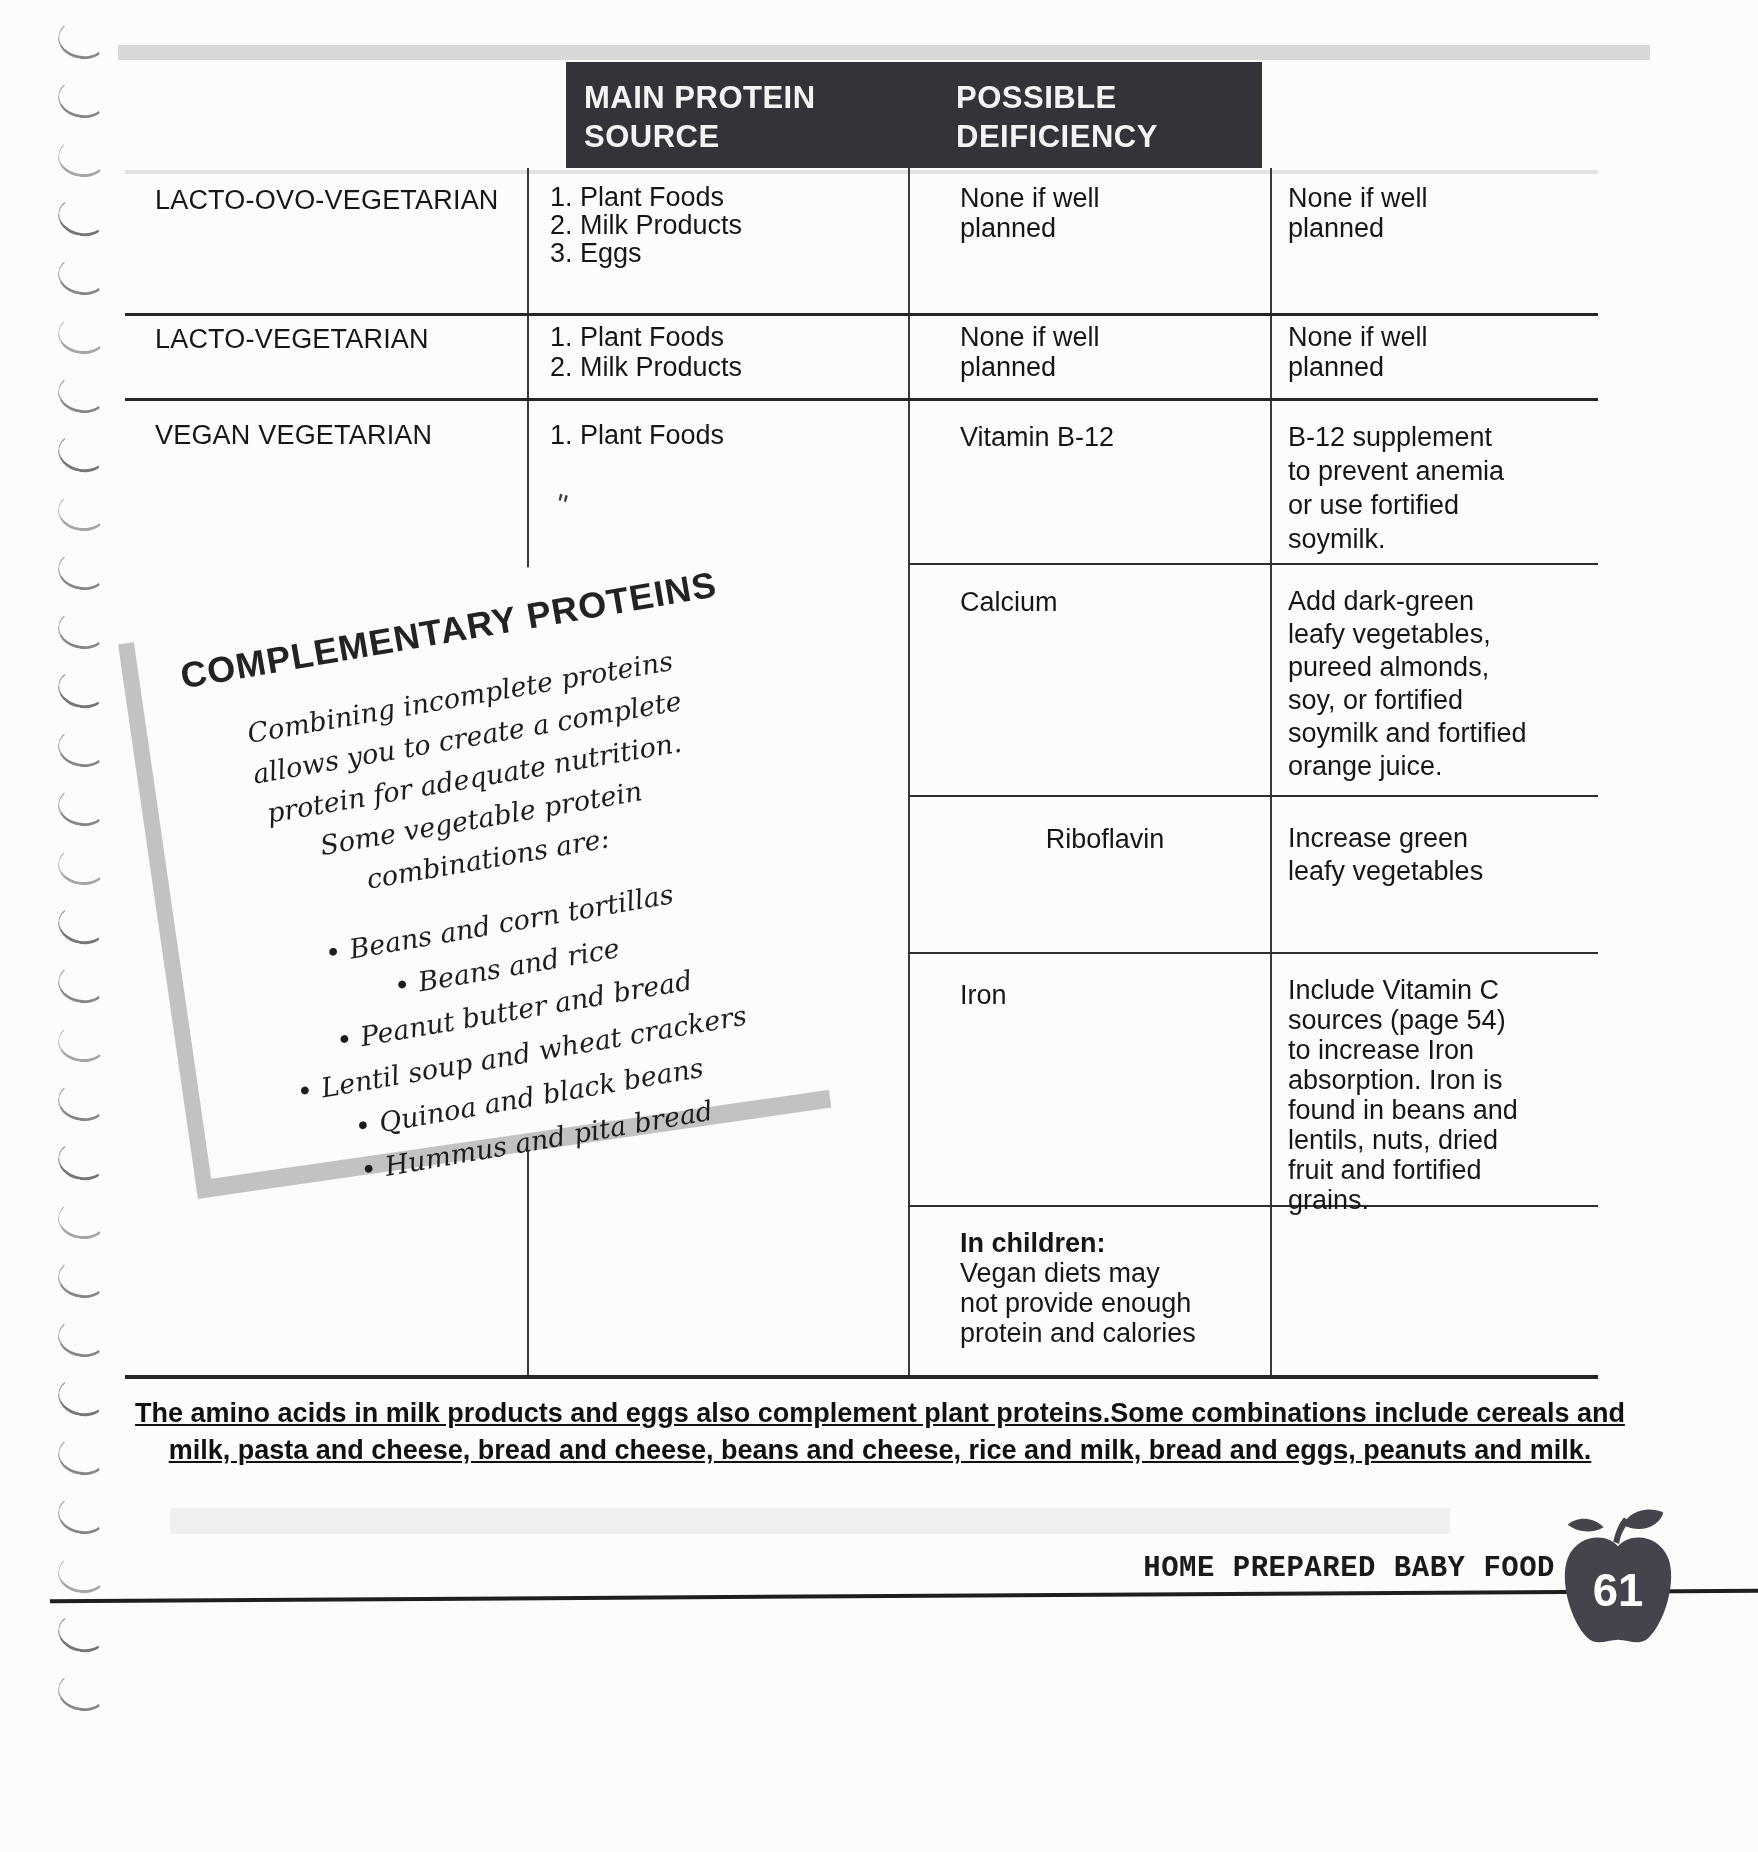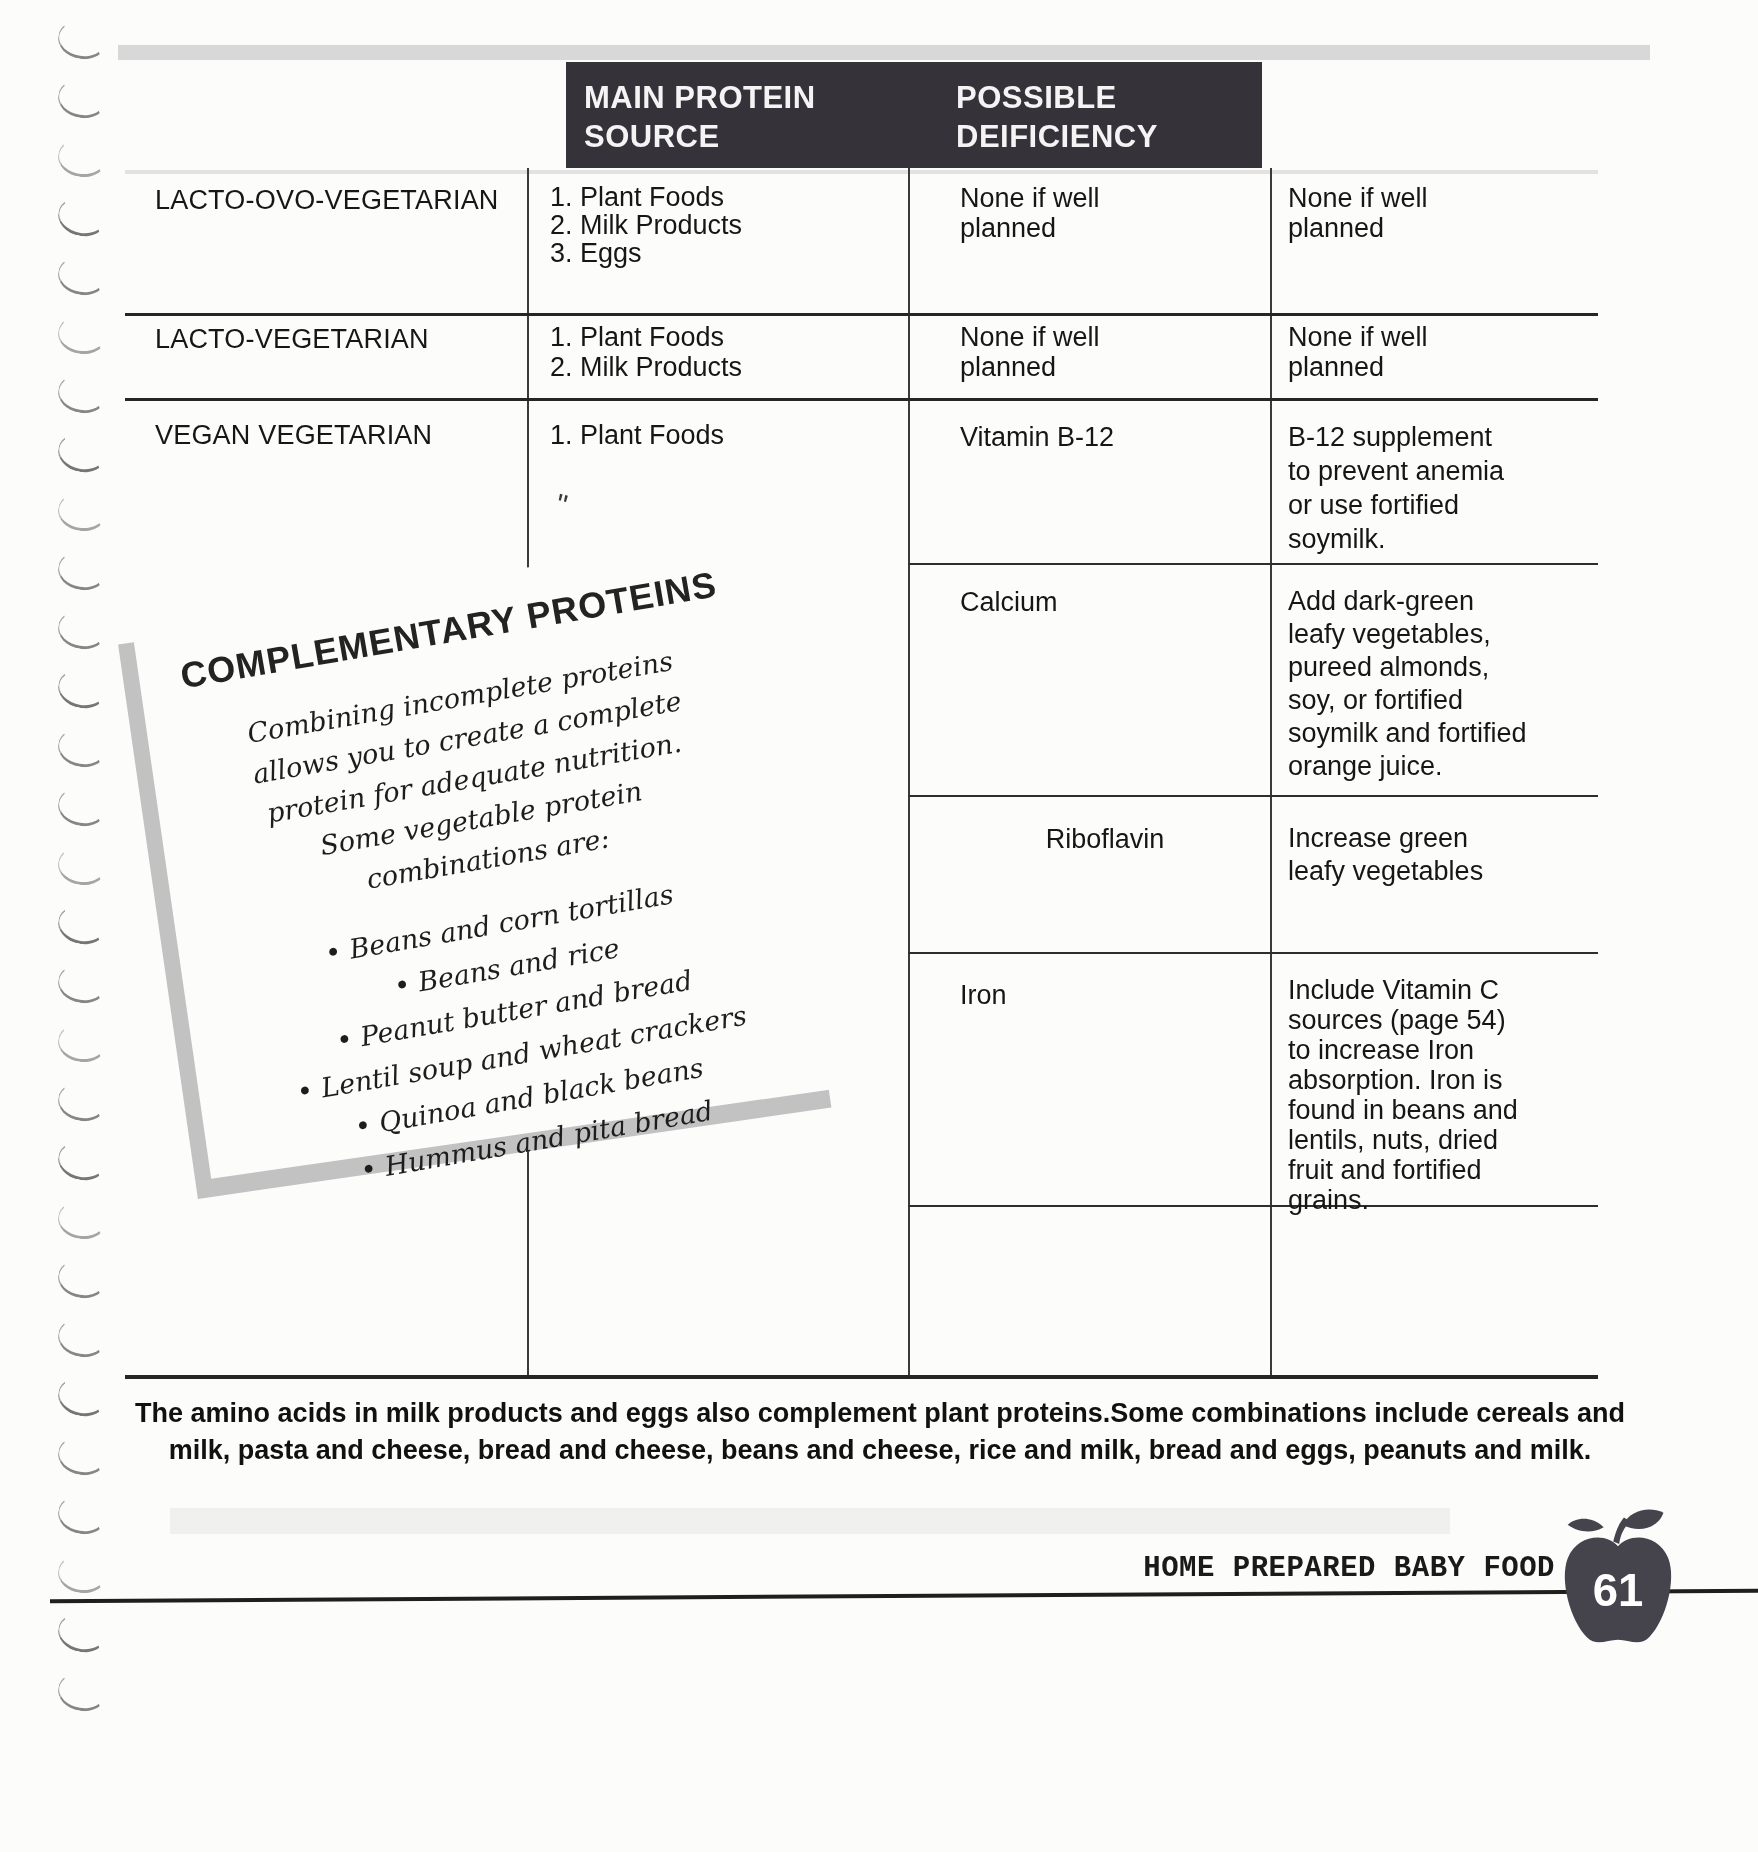--- a/index.html
+++ b/index.html
@@ -48,21 +48,21 @@
   .note-inner{transform:rotate(-1.6deg);padding-top:30px;text-align:center;}
   .note-title{font-family:"Liberation Sans",sans-serif;font-weight:bold;font-size:36px;
               letter-spacing:1px;color:#232323;}
   .note-body{margin-top:26px;font-family:"DejaVu Serif",serif;font-style:italic;
              font-size:27px;line-height:41px;white-space:pre-line;color:#1d1d1d;}
   .note-bullets{margin-top:24px;font-family:"DejaVu Serif",serif;font-style:italic;
                 font-size:27px;line-height:44px;color:#1d1d1d;}
 
   
   .footnote{position:absolute;left:130px;top:1395px;width:1500px;text-align:center;
-            font-weight:bold;font-size:27px;line-height:37px;white-space:pre-line;color:#111;}
+            font-weight:bold;font-size:27px;line-height:37px;white-space:pre-line;color:#111;text-decoration:underline;}
 
   
   .footer-rule{position:absolute;left:50px;top:1594px;width:1708px;height:4px;background:#1f1f1f;
                transform:rotate(-0.35deg);}
   .footer-label{position:absolute;left:1000px;top:1552px;width:555px;text-align:right;
                 font-size:29px;font-weight:bold;letter-spacing:.5px;color:#1a1a1a;font-family:Liberation Mono, monospace;}
   .apple{position:absolute;left:1558px;top:1508px;z-index:6;}
 </style>
 </head>
 <body>
@@ -138,20 +138,24 @@
   <div class="cell lh30" style="left:1288px;top:322px;width:290px;">None if well
 planned</div>
 
   <div class="cell type-label" style="left:155px;top:420px;width:365px;">VEGAN VEGETARIAN</div>
   <div class="cell lh30" style="left:550px;top:420px;width:340px;">1. Plant Foods</div>
 
   <div class="cell lh34" style="left:960px;top:420px;width:290px;">Vitamin B-12</div>
   <div class="cell lh34" style="left:960px;top:585px;width:290px;">Calcium</div>
   <div class="cell lh34" style="left:960px;top:822px;width:290px;text-align:center;">Riboflavin</div>
   <div class="cell lh34" style="left:960px;top:978px;width:290px;">Iron</div>
+  <div class="cell lh30" style="left:960px;top:1228px;width:300px;"><b>In children:</b>
+<span>Vegan diets may
+not provide enough
+protein and calories</span></div>
 
   <div class="cell lh34" style="left:1288px;top:420px;width:300px;">B-12 supplement
 to prevent anemia
 or use fortified
 soymilk.</div>
   <div class="cell lh33" style="left:1288px;top:585px;width:310px;">Add dark-green
 leafy vegetables,
 pureed almonds,
 soy, or fortified
 soymilk and fortified

